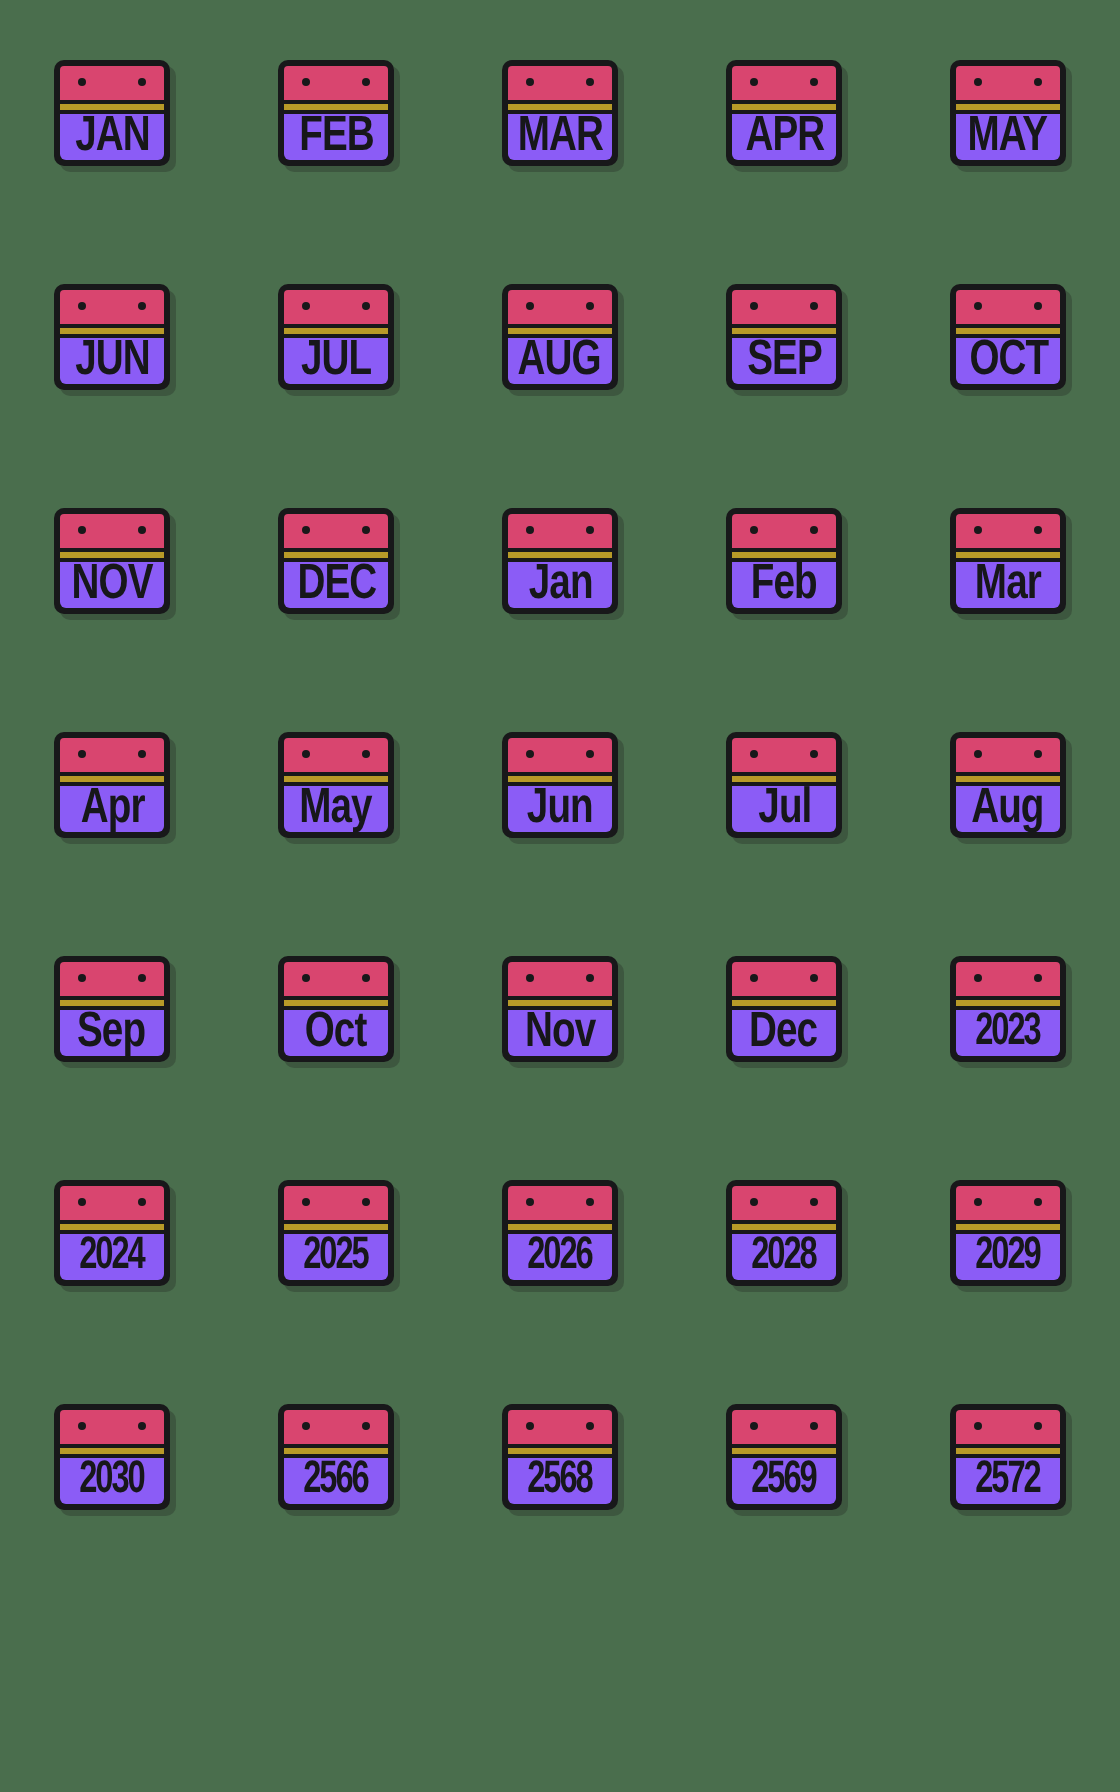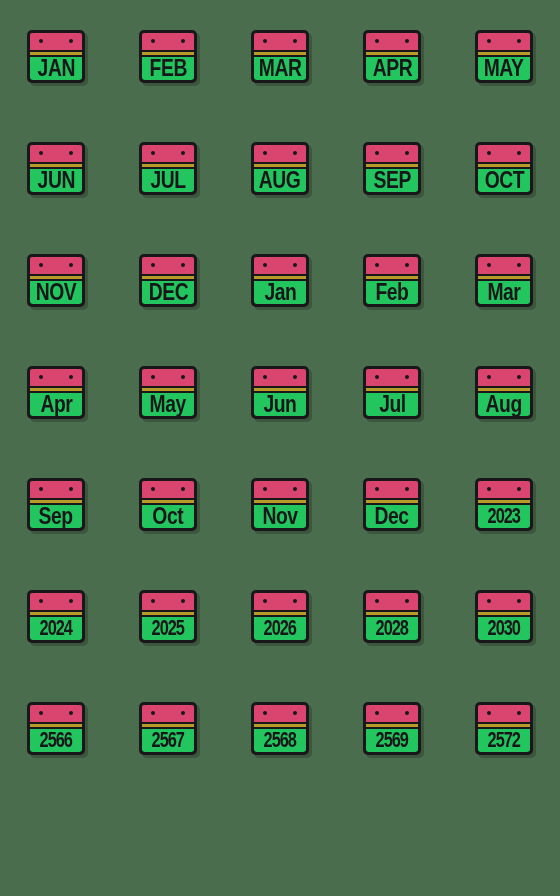--- a/index.html
+++ b/index.html
@@ -103,21 +103,21 @@
     height: 2px;
     margin: 0 3px;
     background: #18181a;
     flex: 0 0 auto;
   }
 
   
   .cal-body {
     flex: 1 1 auto;
     margin: 0 3px 3px 3px;
-    background: #22c55e;
+    background: #8b5cf6;
     border-radius: 0 0 3px 3px;
     display: flex;
     align-items: center;
     justify-content: center;
     overflow: hidden;
   }
 
   .cal-label {
     color: #17171a;
     font-family: "Liberation Sans", sans-serif;
@@ -640,20 +640,37 @@
         <div class="cal-shadow"></div>
         <div class="cal-frame">
           <div class="cal-header">
             <span class="cal-dot left"></span>
             <span class="cal-dot right"></span>
           </div>
           <div class="cal-rule-dark"></div>
           <div class="cal-rule-gold"></div>
           <div class="cal-rule-dark2"></div>
           <div class="cal-body">
+            <span class="cal-label wide">2029</span>
+          </div>
+        </div>
+      </div>
+    </div>
+    <div class="grid-cell">
+      <div class="cal-icon">
+        <div class="cal-shadow"></div>
+        <div class="cal-frame">
+          <div class="cal-header">
+            <span class="cal-dot left"></span>
+            <span class="cal-dot right"></span>
+          </div>
+          <div class="cal-rule-dark"></div>
+          <div class="cal-rule-gold"></div>
+          <div class="cal-rule-dark2"></div>
+          <div class="cal-body">
             <span class="cal-label wide">2030</span>
           </div>
         </div>
       </div>
     </div>
     <div class="grid-cell">
       <div class="cal-icon">
         <div class="cal-shadow"></div>
         <div class="cal-frame">
           <div class="cal-header">
@@ -674,37 +691,20 @@
         <div class="cal-shadow"></div>
         <div class="cal-frame">
           <div class="cal-header">
             <span class="cal-dot left"></span>
             <span class="cal-dot right"></span>
           </div>
           <div class="cal-rule-dark"></div>
           <div class="cal-rule-gold"></div>
           <div class="cal-rule-dark2"></div>
           <div class="cal-body">
-            <span class="cal-label wide">2567</span>
-          </div>
-        </div>
-      </div>
-    </div>
-    <div class="grid-cell">
-      <div class="cal-icon">
-        <div class="cal-shadow"></div>
-        <div class="cal-frame">
-          <div class="cal-header">
-            <span class="cal-dot left"></span>
-            <span class="cal-dot right"></span>
-          </div>
-          <div class="cal-rule-dark"></div>
-          <div class="cal-rule-gold"></div>
-          <div class="cal-rule-dark2"></div>
-          <div class="cal-body">
             <span class="cal-label wide">2568</span>
           </div>
         </div>
       </div>
     </div>
     <div class="grid-cell">
       <div class="cal-icon">
         <div class="cal-shadow"></div>
         <div class="cal-frame">
           <div class="cal-header">

